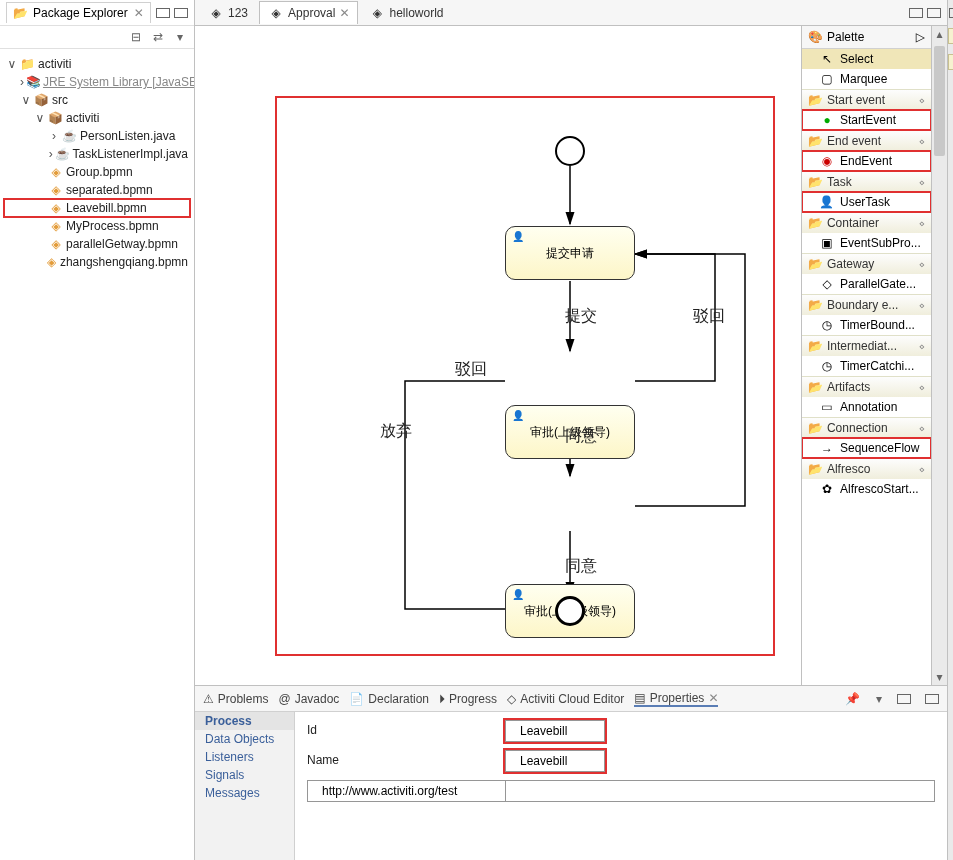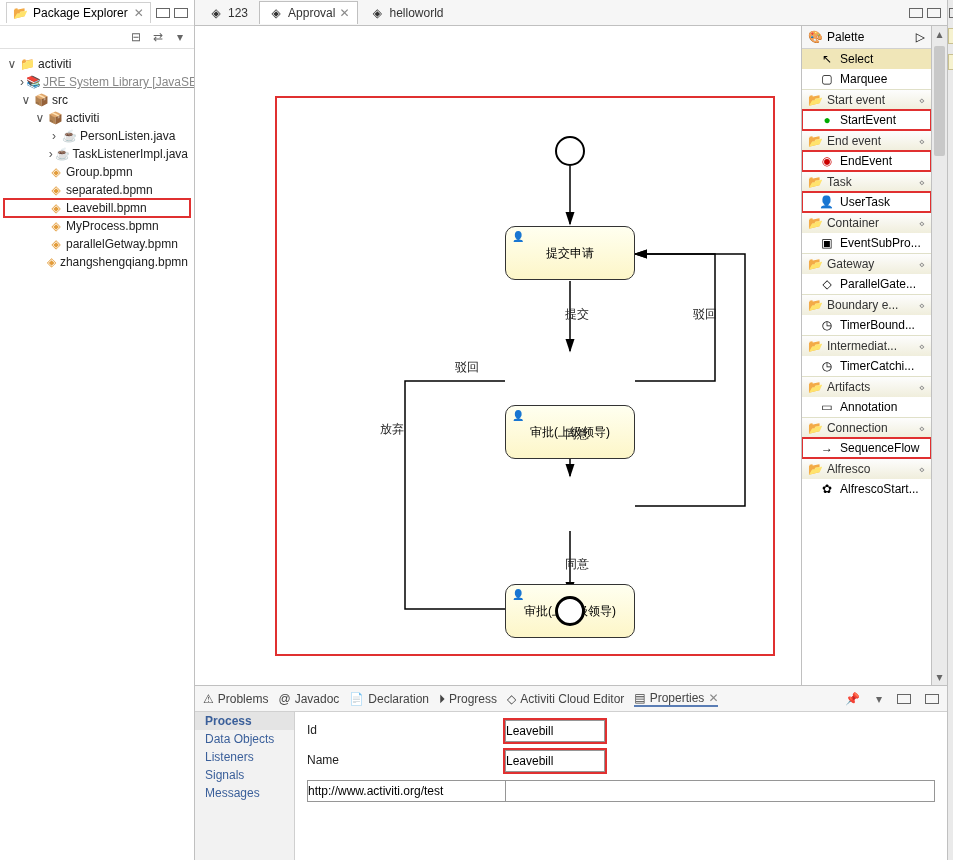--- a/index.html
+++ b/index.html
@@ -41,21 +41,21 @@
 
 
 .editor-body { flex: 1; display: flex; position: relative; background: #fff; }
 .canvas { flex: 1; position: relative; background: #fff; overflow: hidden; }
 .red-border { position: absolute; left: 80px; top: 70px; width: 500px; height: 560px; border: 2px solid #e03030; }
 .node { position: absolute; }
 .start-circle { width: 30px; height: 30px; border: 2px solid #000; border-radius: 50%; background: #fff; }
 .end-circle { width: 30px; height: 30px; border: 3px solid #000; border-radius: 50%; background: #fff; }
 .task-box { width: 130px; height: 54px; border: 1px solid #333; border-radius: 10px; background: linear-gradient(#fffff0,#fdf6c8); display: flex; align-items: center; justify-content: center; position: relative; }
 .task-icon { position: absolute; top: 4px; left: 6px; font-size: 10px; }
-.flow-label { position: absolute; font-size: 12px; color: #222; }
+.flow-label { position: absolute; font-size: 16px; color: #222; }
 .edge { position: absolute; }
 
 
 .palette { width: 130px; border-left: 1px solid #c0c0c0; background: #fff; display: flex; flex-direction: column; }
 .palette-title { display: flex; align-items: center; justify-content: space-between; padding: 4px 6px; border-bottom: 1px solid #d0d0d0; background: #f6f6f6; }
 .palette-body { flex: 1; overflow: auto; }
 .pal-group { display: flex; align-items: center; gap: 4px; padding: 3px 6px; background: linear-gradient(#fdfdfd,#f0eedc); border-top: 1px solid #e0e0c8; color: #333; }
 .pal-group .chev { margin-left: auto; color: #888; font-size: 10px; }
 .pal-item { display: flex; align-items: center; gap: 6px; padding: 3px 6px 3px 18px; background: #fff; }
 .pal-item.hl { outline: 2px solid #e03030; outline-offset: -1px; }
@@ -71,21 +71,21 @@
 .bottom-tab { display: flex; align-items: center; gap: 4px; color: #444; }
 .bottom-tab.active { border-bottom: 2px solid #5a7db5; }
 .bottom-tab .close-x { color: #888; }
 .bottom-tabs .spacer { flex: 1; }
 .bottom-body { flex: 1; display: flex; }
 .prop-sidebar { width: 100px; background: #f2f2f2; border-right: 1px solid #d0d0d0; }
 .prop-sidebar .item { padding: 2px 10px; color: #3a5f9a; cursor: default; }
 .prop-sidebar .item.active { background: #e4e4e4; font-weight: bold; }
 .prop-form { flex: 1; display: grid; grid-template-columns: 190px 1fr; column-gap: 8px; row-gap: 8px; padding: 8px 12px; align-content: start; }
 .prop-label { color: #222; padding-top: 3px; }
-.prop-input { border: 1px solid #969696; height: 22px; padding: 2px 0; width: 430px; background: #fff; }
+.prop-input { border: 1px solid #969696; height: 22px; padding: 2px 14px; width: 430px; background: #fff; }
 .prop-input.hl { outline: 2px solid #e03030; outline-offset: 0; width: 100px; }
 
 
 .far-right { width: 22px; background: #eaeaea; border-left: 1px solid #c0c0c0; display: flex; flex-direction: column; align-items: center; gap: 10px; padding-top: 8px; }
 .far-right .gutter-ico { width: 16px; height: 16px; background: #f6f2d0; border: 1px solid #c8c090; }
 
 .mmicon { width: 14px; height: 10px; border: 1px solid #666; display: inline-block; }
 </style>
 </head>
 <body>

